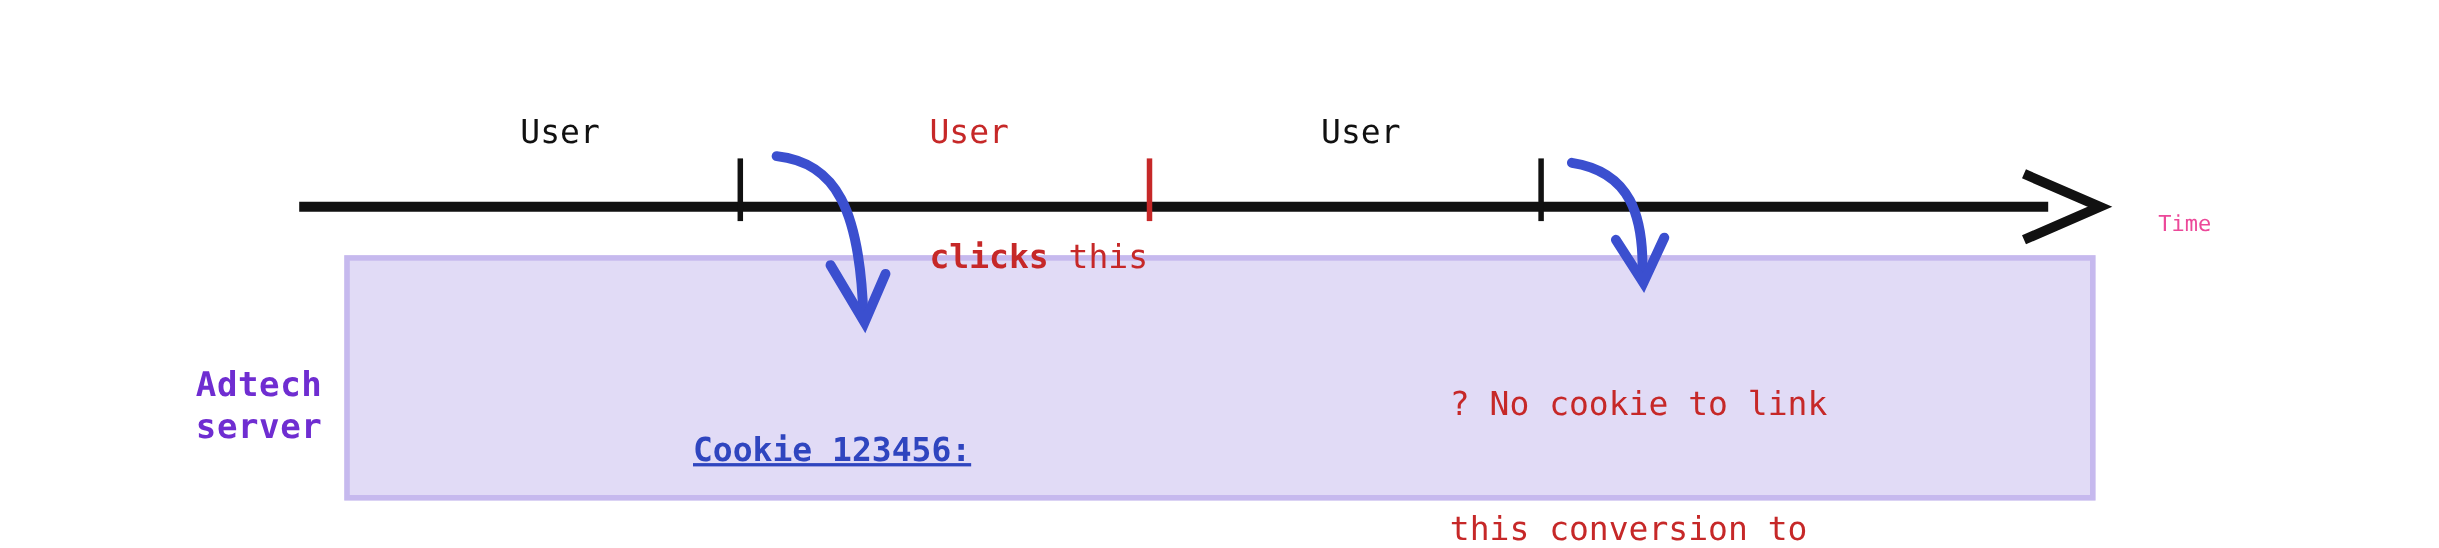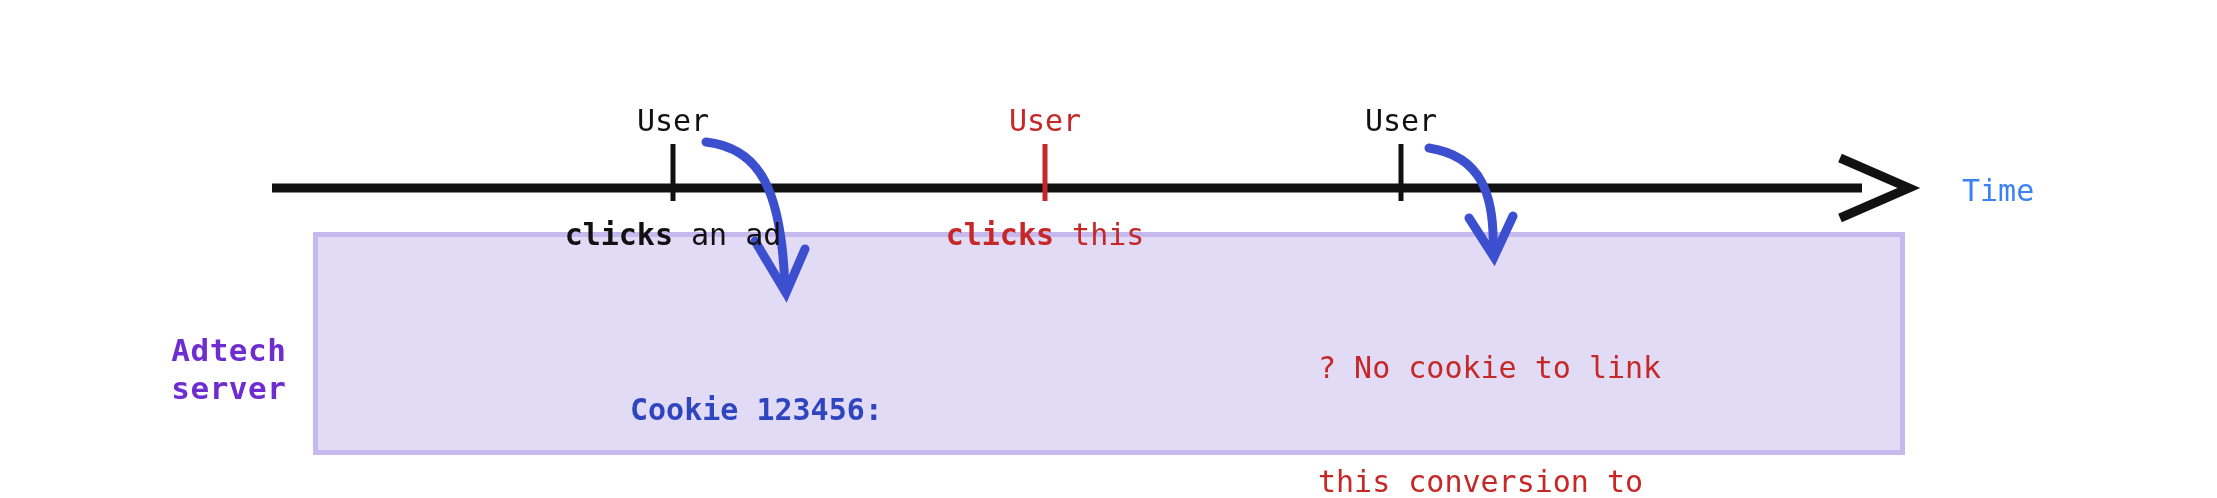--- a/index.html
+++ b/index.html
@@ -28,21 +28,21 @@
     background: #e1dbf6;
     border: 5px solid #c6b9ee;
     box-sizing: border-box;
   }
 
   .server-label {
     position: absolute;
     left: 88px;
     top: 293px;
     width: 205px;
-    text-align: center;
+    text-align: right;
     color: #6f2dd1;
     font-size: 31px;
     line-height: 38px;
     font-weight: 700;
     letter-spacing: 0.5px;
     white-space: pre;
   }
 
   
   #timeline-svg {
@@ -50,61 +50,60 @@
     left: 0;
     top: 0;
     width: 2217px;
     height: 498px;
     pointer-events: none;
   }
 
   
   .event-label {
     position: absolute;
-    text-align: center;
     font-size: 30px;
     line-height: 38px;
     white-space: pre;
     letter-spacing: 0px;
   }
   .event-label .l1 { display: block; }
   .event-label .l2 { display: block; }
   .lbl-black { color: #111111; }
   .lbl-red   { color: #c62828; }
   .bold      { font-weight: 700; }
 
   #label-click   { left: 473px; top: 26px; width: 400px; }
   #label-clear   { left: 845px; top: 26px; width: 400px; }
   #label-convert { left: 1201px; top: 26px; width: 400px; }
 
   
   #time-caption {
     position: absolute;
     left: 1962px;
-    top: 172px;
-    color: #3b82f6;
-    font-size: 30px;
+    top: 184px;
+    color: #ec4899;
+    font-size: 20px;
     line-height: 38px;
     white-space: pre;
   }
 
   
   .box-note {
     position: absolute;
     font-size: 30px;
     line-height: 38px;
     white-space: pre;
   }
   #note-cookie {
     left: 630px;
     top: 315px;
     color: #2f45bf;
     font-weight: 600;
   }
-  #note-cookie .ln { display: block; }
+  #note-cookie .ln { display: block; text-decoration: underline; }
   #note-noconv {
     left: 1318px;
     top: 273px;
     color: #c62828;
   }
   #note-noconv .ln { display: block; }
 </style>
 </head>
 <body>
 
@@ -129,21 +128,20 @@
 
     <path d="M 706 142 C 760 148 782 190 785 290" fill="none" stroke="#3b4fcf" stroke-width="9" stroke-linecap="round"></path>
     <path d="M 755 241 L 786 293 L 805 249" fill="none" stroke="#3b4fcf" stroke-width="9" stroke-linecap="round" stroke-linejoin="miter"></path>
 
     <path d="M 1429 148 C 1482 156 1495 196 1493 252" fill="none" stroke="#3b4fcf" stroke-width="9" stroke-linecap="round"></path>
     <path d="M 1469 218 L 1494 257 L 1513 216" fill="none" stroke="#3b4fcf" stroke-width="9" stroke-linecap="round" stroke-linejoin="miter"></path>
   </svg>
 
   <div id="label-click" class="event-label lbl-black">
     <span class="l1">User</span>
-    <span class="l2"><span class="bold">clicks</span><span> an ad</span></span>
   </div>
 
   <div id="label-clear" class="event-label lbl-red">
     <span class="l1">User</span>
     <span class="l2"><span class="bold">clicks</span><span> this</span></span>
   </div>
 
   <div id="label-convert" class="event-label lbl-black">
     <span class="l1">User</span>
   </div>

